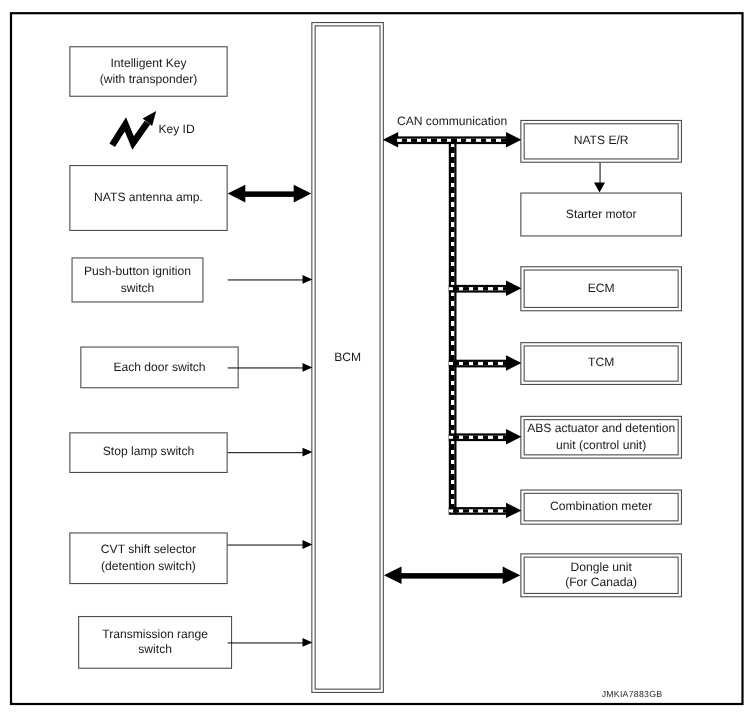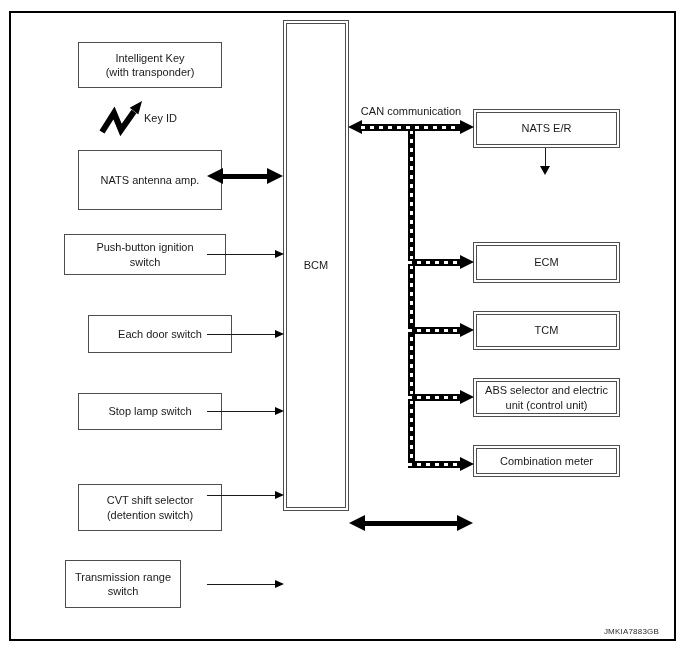--- a/index.html
+++ b/index.html
@@ -25,21 +25,20 @@
     border: 1px solid #4d4d4d;
     background: #ffffff;
     display: flex;
     align-items: center;
     justify-content: center;
     text-align: center;
     font-size: 11px;
     line-height: 1.3;
     color: #1a1a1a;
     white-space: pre-line;
-    margin-left: 15px;
   }
   
   .dbox {
     position: absolute;
     border: 1px solid #4d4d4d;
     background: #ffffff;
     padding: 2px;
   }
   .dbox .dinner {
     width: 100%; height: 100%;
@@ -78,23 +77,22 @@
   .cah-r { position: absolute; width: 0; height: 0;
            border-left: 14px solid #000; border-top: 7px solid transparent; border-bottom: 7px solid transparent; }
   .floating-label {
     position: absolute;
     font-size: 11px;
     color: #1a1a1a;
     white-space: nowrap;
   }
   .watermark {
     position: absolute;
-    left: 559px; top: 627px;
+    left: 547px; top: 627px;
     width: 100px;
-    text-align: right;
     font-size: 8px;
     color: #2b2b2b;
     letter-spacing: 0.2px;
   }
   .keyid-icon { position: absolute; left: 98px; top: 99px; }
 </style>
 </head>
 <body>
 
 <div class="canvas">
@@ -103,48 +101,53 @@
   <div class="box" style="left:63px; top:42px;  width:144px; height:46px">Intelligent Key
 (with transponder)</div>
 
   <svg class="keyid-icon" width="50" height="38" viewBox="0 0 50 38">
     <polyline points="4,33 16,14 23,31 36,12.5" fill="none" stroke="#000" stroke-width="6" stroke-linejoin="miter"></polyline>
     <polygon points="44,2 40.3,15.6 31.7,8.8" fill="#000"></polygon>
   </svg>
   <div class="floating-label" style="left:144px; top:112px">Key ID</div>
 
   <div class="box" style="left:63px; top:150px; width:144px; height:60px">NATS antenna amp.</div>
-  <div class="box" style="left:49px; top:234px; width:162px; height:41px">Push-button ignition
+  <div class="box" style="left:65px; top:234px; width:120px; height:41px">Push-button ignition
 switch</div>
   <div class="box" style="left:73px; top:315px; width:144px; height:38px">Each door switch</div>
   <div class="box" style="left:63px; top:393px; width:144px; height:37px">Stop lamp switch</div>
   <div class="box" style="left:63px; top:484px; width:144px; height:47px">CVT shift selector
 (detention switch)</div>
-  <div class="box" style="left:50px; top:560px; width:116px; height:48px">Transmission range
+  <div class="box" style="left:71px; top:560px; width:140px; height:48px">Transmission range
 switch</div>
 
-  <div class="dbox" style="left:283px; top:20px; width:66px; height:491px">
+  <div class="dbox" style="left:283px; top:20px; width:66px; height:610px">
     <div class="dinner">BCM</div>
   </div>
 
   <div class="dbox" style="left:473px; top:109px; width:147px; height:39px">
     <div class="dinner">NATS E/R</div>
   </div>
+  <div class="box" style="left:473px; top:175px; width:147px; height:40px">Starter motor</div>
   <div class="dbox" style="left:473px; top:242px; width:147px; height:41px">
     <div class="dinner">ECM</div>
   </div>
   <div class="dbox" style="left:473px; top:311px; width:147px; height:39px">
     <div class="dinner">TCM</div>
   </div>
   <div class="dbox" style="left:473px; top:378px; width:147px; height:39px">
-    <div class="dinner">ABS selector and electric
+    <div class="dinner">ABS actuator and detention
 unit (control unit)</div>
   </div>
   <div class="dbox" style="left:473px; top:445px; width:147px; height:32px">
     <div class="dinner">Combination meter</div>
+  </div>
+  <div class="dbox" style="left:473px; top:503px; width:147px; height:40px">
+    <div class="dinner">Dongle unit
+(For Canada)</div>
   </div>
 
   <div class="hline" style="left:207px; top:254px; width:69px"></div>
   <div class="ah-r" style="left:275px; top:250px"></div>
 
   <div class="hline" style="left:207px; top:334px; width:69px"></div>
   <div class="ah-r" style="left:275px; top:330px"></div>
 
   <div class="hline" style="left:207px; top:411px; width:69px"></div>
   <div class="ah-r" style="left:275px; top:407px"></div>

